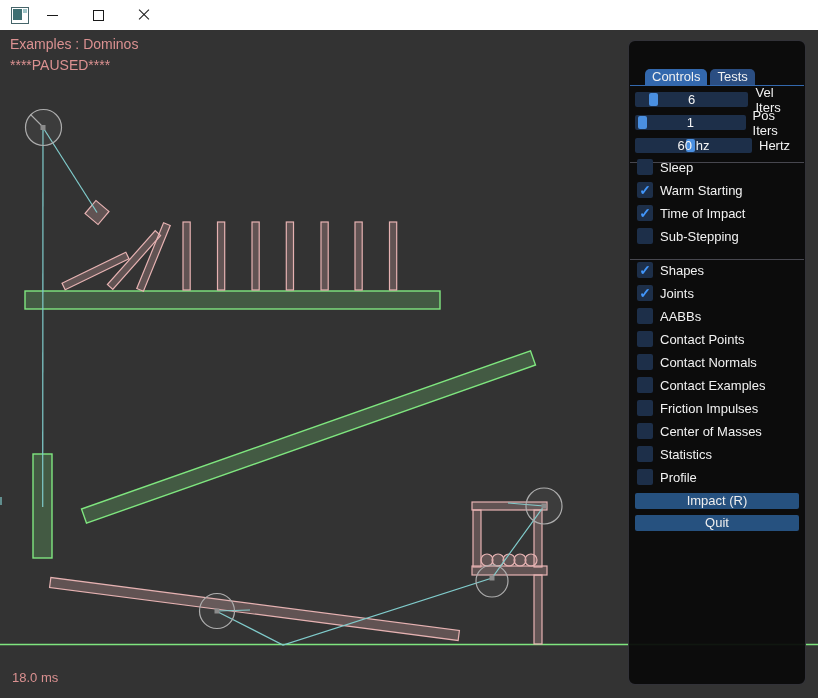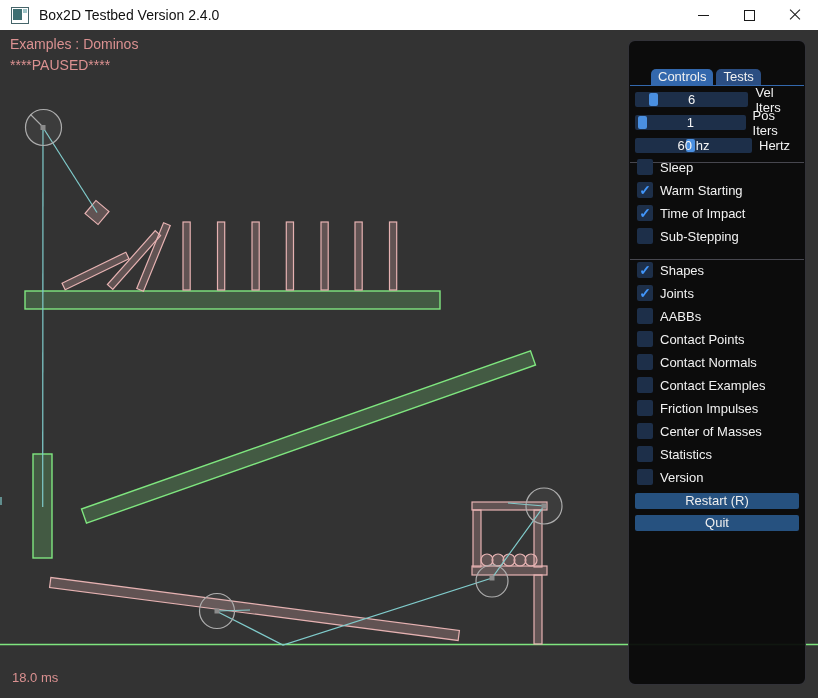--- a/index.html
+++ b/index.html
@@ -55,21 +55,21 @@
   .panel-close{
     position:absolute;right:5px;top:3px;width:14px;height:14px;margin:0!important;
   }
   .panel-close::before,.panel-close::after{
     content:"";position:absolute;left:1px;top:6px;width:12px;height:1.4px;background:#efefef;
   }
   .panel-close::before{transform:rotate(45deg);}
   .panel-close::after{transform:rotate(-45deg);}
   .tabbar{
     position:absolute;left:1px;right:1px;top:28px;height:16px;
-    display:flex;gap:3px;padding-left:21px;
+    display:flex;gap:3px;padding-left:15px;
     border-bottom:1px solid var(--tab-active);
   }
   .tab{
     height:16px;line-height:16px;padding:0 7px;border-radius:5px 5px 0 0;
     background:var(--tab-inactive);color:#f0f0f0;
   }
   .tab.active{background:var(--tab-active);}
   .sliders{position:absolute;left:6px;top:51px;right:4px;}
   .slider-row{display:flex;align-items:center;height:15px;margin-bottom:8px;}
   .slider-track{position:relative;width:117px;height:15px;background:var(--frame-bg);border-radius:2px;}
@@ -169,21 +169,20 @@
   <text class="scene-text" x="10" y="49">Examples : Dominos</text>
   <text class="scene-text" x="10" y="70">****PAUSED****</text>
   <text class="scene-text small" x="12" y="682">18.0 ms</text>
 </svg>
 
 <div class="titlebar">
   <div class="app-icon">
     <div class="icon-inner"></div>
       <div class="icon-inner2"></div>
   </div>
-  <div class="title-text">Box2D Testbed Version 2.4.0</div>
   <div class="win-controls">
     <div class="win-btn">
       <div class="glyph-min"></div>
     </div>
     <div class="win-btn">
       <div class="glyph-max"></div>
     </div>
     <div class="win-btn">
       <div class="glyph-x"></div>
     </div>
@@ -278,20 +277,20 @@
       <div class="chk-row">
         <div class="chk-box"></div>
         <span class="chk-label">Center of Masses</span>
       </div>
       <div class="chk-row">
         <div class="chk-box"></div>
         <span class="chk-label">Statistics</span>
       </div>
       <div class="chk-row">
         <div class="chk-box"></div>
-        <span class="chk-label">Version</span>
+        <span class="chk-label">Profile</span>
       </div>
     </div>
   <div class="btns" id="btns">
-      <div class="btn">Restart (R)</div>
+      <div class="btn">Impact (R)</div>
       <div class="btn">Quit</div>
     </div>
 </div>
 
 </body></html>

